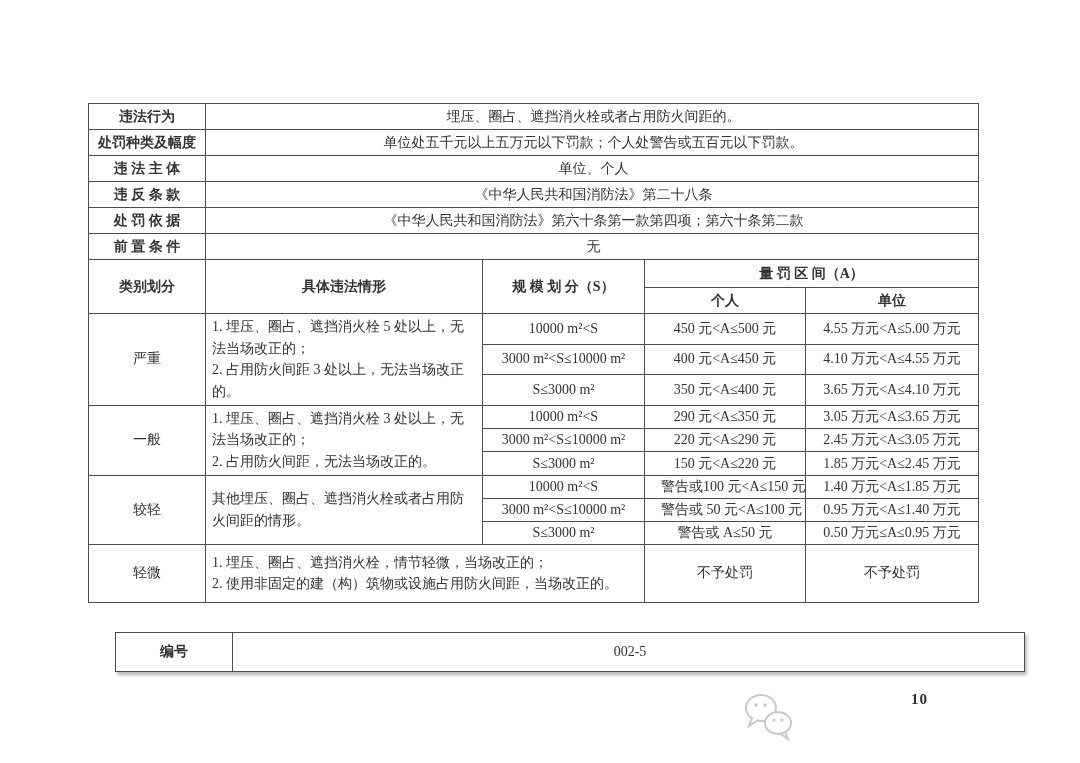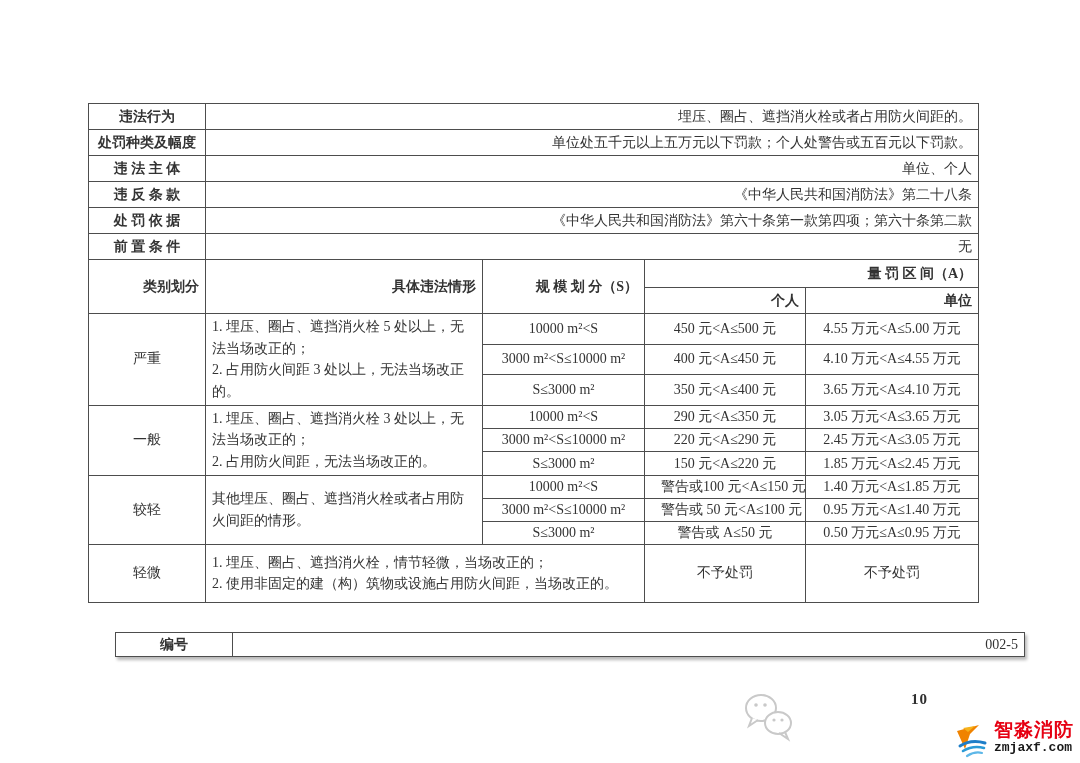--- a/index.html
+++ b/index.html
@@ -12,25 +12,25 @@
   td { border:1px solid #4d4d4d; font-size:14px; vertical-align:middle; padding:1px 6px; overflow:hidden; }
 
   .main-table { position:absolute; left:88px; top:103px; width:890px; }
   .num-table  { position:absolute; left:115px; top:632px; width:910px; box-shadow:2px 3px 3px rgba(0,0,0,0.28); background:#fff; }
 
   tr.r-info  { height:26px; }
   tr.r-headA { height:28px; }
   tr.r-headB { height:26px; }
   tr.r-scale { height:23px; }
   tr.r-minor { height:58px;margin-left:11px; }
-  tr.r-num   { height:24px; }
+  tr.r-num   { height:39px; }
 
   td.lab   { font-weight:bold; text-align:center; padding:1px 3px;margin-left:22px; }
-  td.val   { text-align:right; padding-left:9px; }
-  td.head  { font-weight:bold; text-align:right; }
+  td.val   { text-align:center; padding-left:9px; }
+  td.head  { font-weight:bold; text-align:center; }
   td.cat   { font-weight:normal; text-align:center; }
   td.circ  { text-align:left; padding:2px 6px; line-height:1.55; }
   td.c     { text-align:center; padding:1px 16px; white-space:nowrap; }
 
   .footer-zone { position:absolute; left:0; top:0; width:1080px; height:763px; pointer-events:none; }
   .wechat-icon { position:absolute; left:738px; top:686px; }
   .watermark-text {
     position:absolute; left:797px; top:697px; width:270px;
     font-size:29px; font-weight:bold; color:#c9c9c9; white-space:nowrap; letter-spacing:0px;
   }
@@ -195,29 +195,15 @@
         <circle cx="18" cy="19" r="1.8"></circle>
           <circle cx="27" cy="19" r="1.8"></circle>
         <circle cx="36" cy="34" r="1.6"></circle>
           <circle cx="44" cy="34" r="1.6"></circle>
       </g>
     </svg>
 
 
     <div class="page-num">10</div>
 
-    <div class="brand">
-      <svg width="40" height="41" viewBox="0 0 40 41">
-        <circle cx="20" cy="20.5" r="19" fill="#ffffff"></circle>
-        <polygon points="6,12 28,6 19,15 14,30" fill="#f08300"></polygon>
-        <polygon points="12,9 24,7 17,13" fill="#f6b21b"></polygon>
-        <path d="M9 27 Q20 20 34 24" fill="none" stroke="#1e7ec8" stroke-width="3" stroke-linecap="round"></path>
-        <path d="M12 32 Q22 26 33 29" fill="none" stroke="#2a9ad6" stroke-width="2.6" stroke-linecap="round"></path>
-        <path d="M16 37 Q24 32 31 34" fill="none" stroke="#5db7e8" stroke-width="2.2" stroke-linecap="round"></path>
-      </svg>
-      <div class="brand-texts">
-        <span class="brand-name">智淼消防</span>
-        <span class="brand-domain">zmjaxf.com</span>
-      </div>
-    </div>
 
   </div>
 </div>
 
 </body></html>

